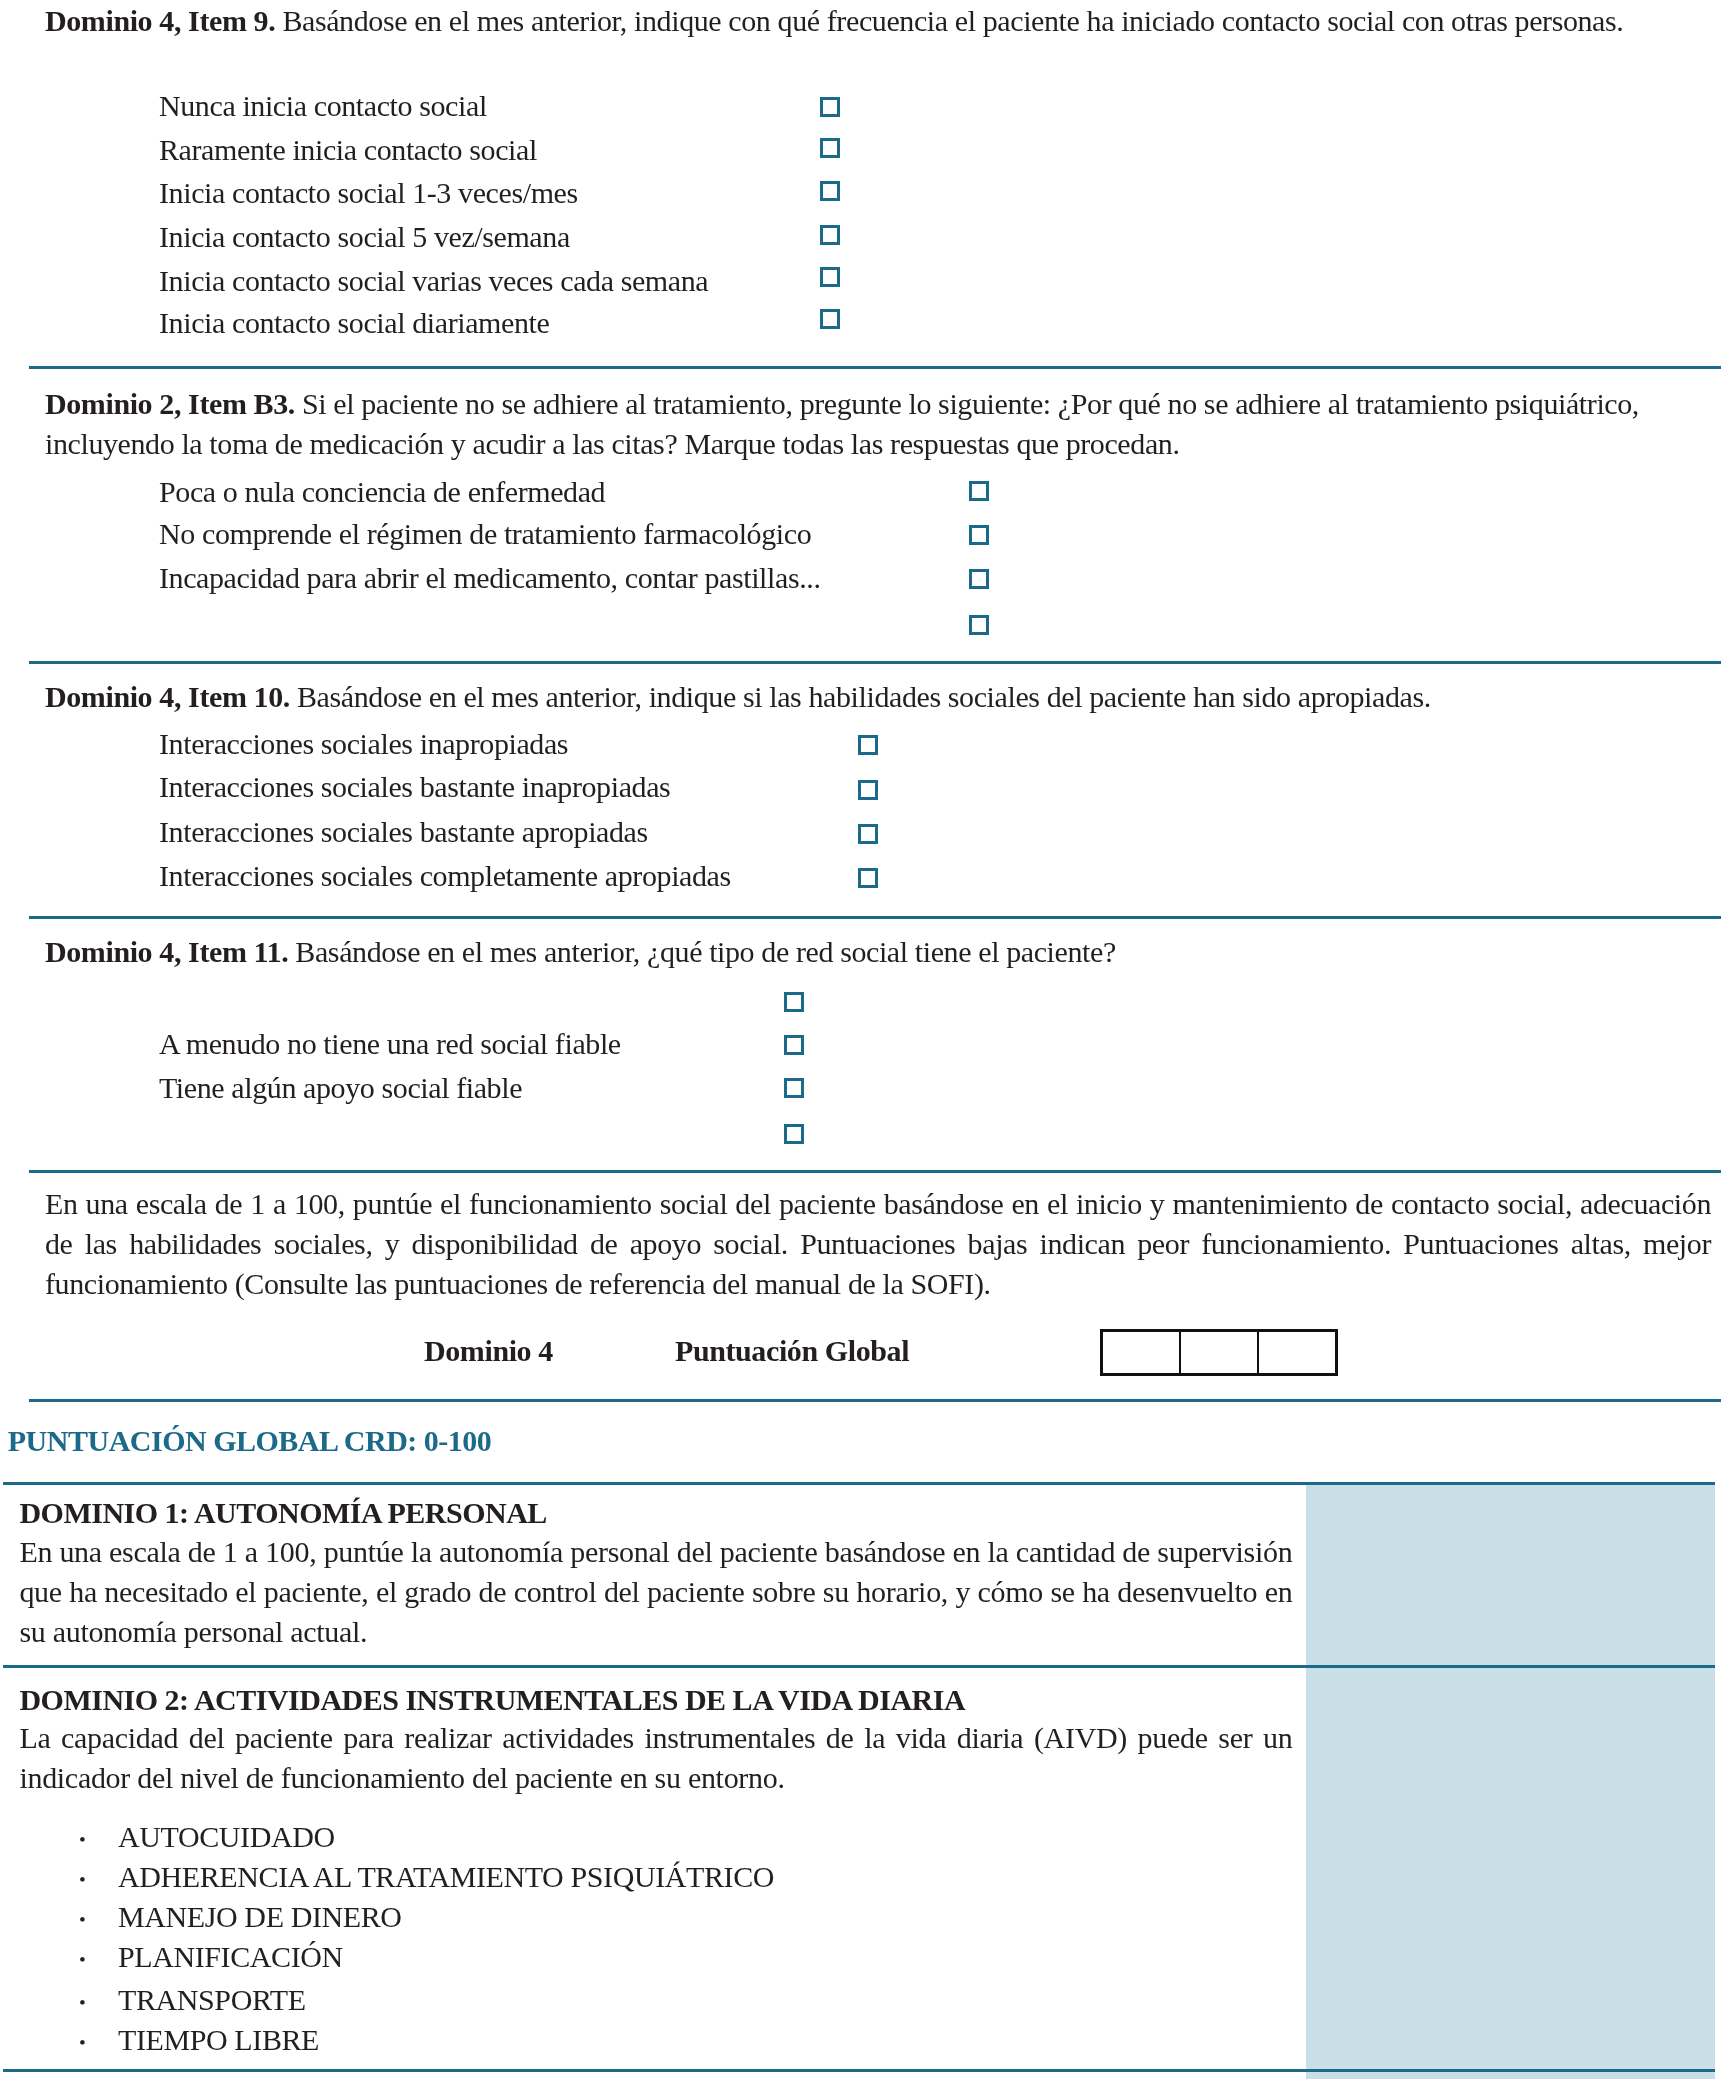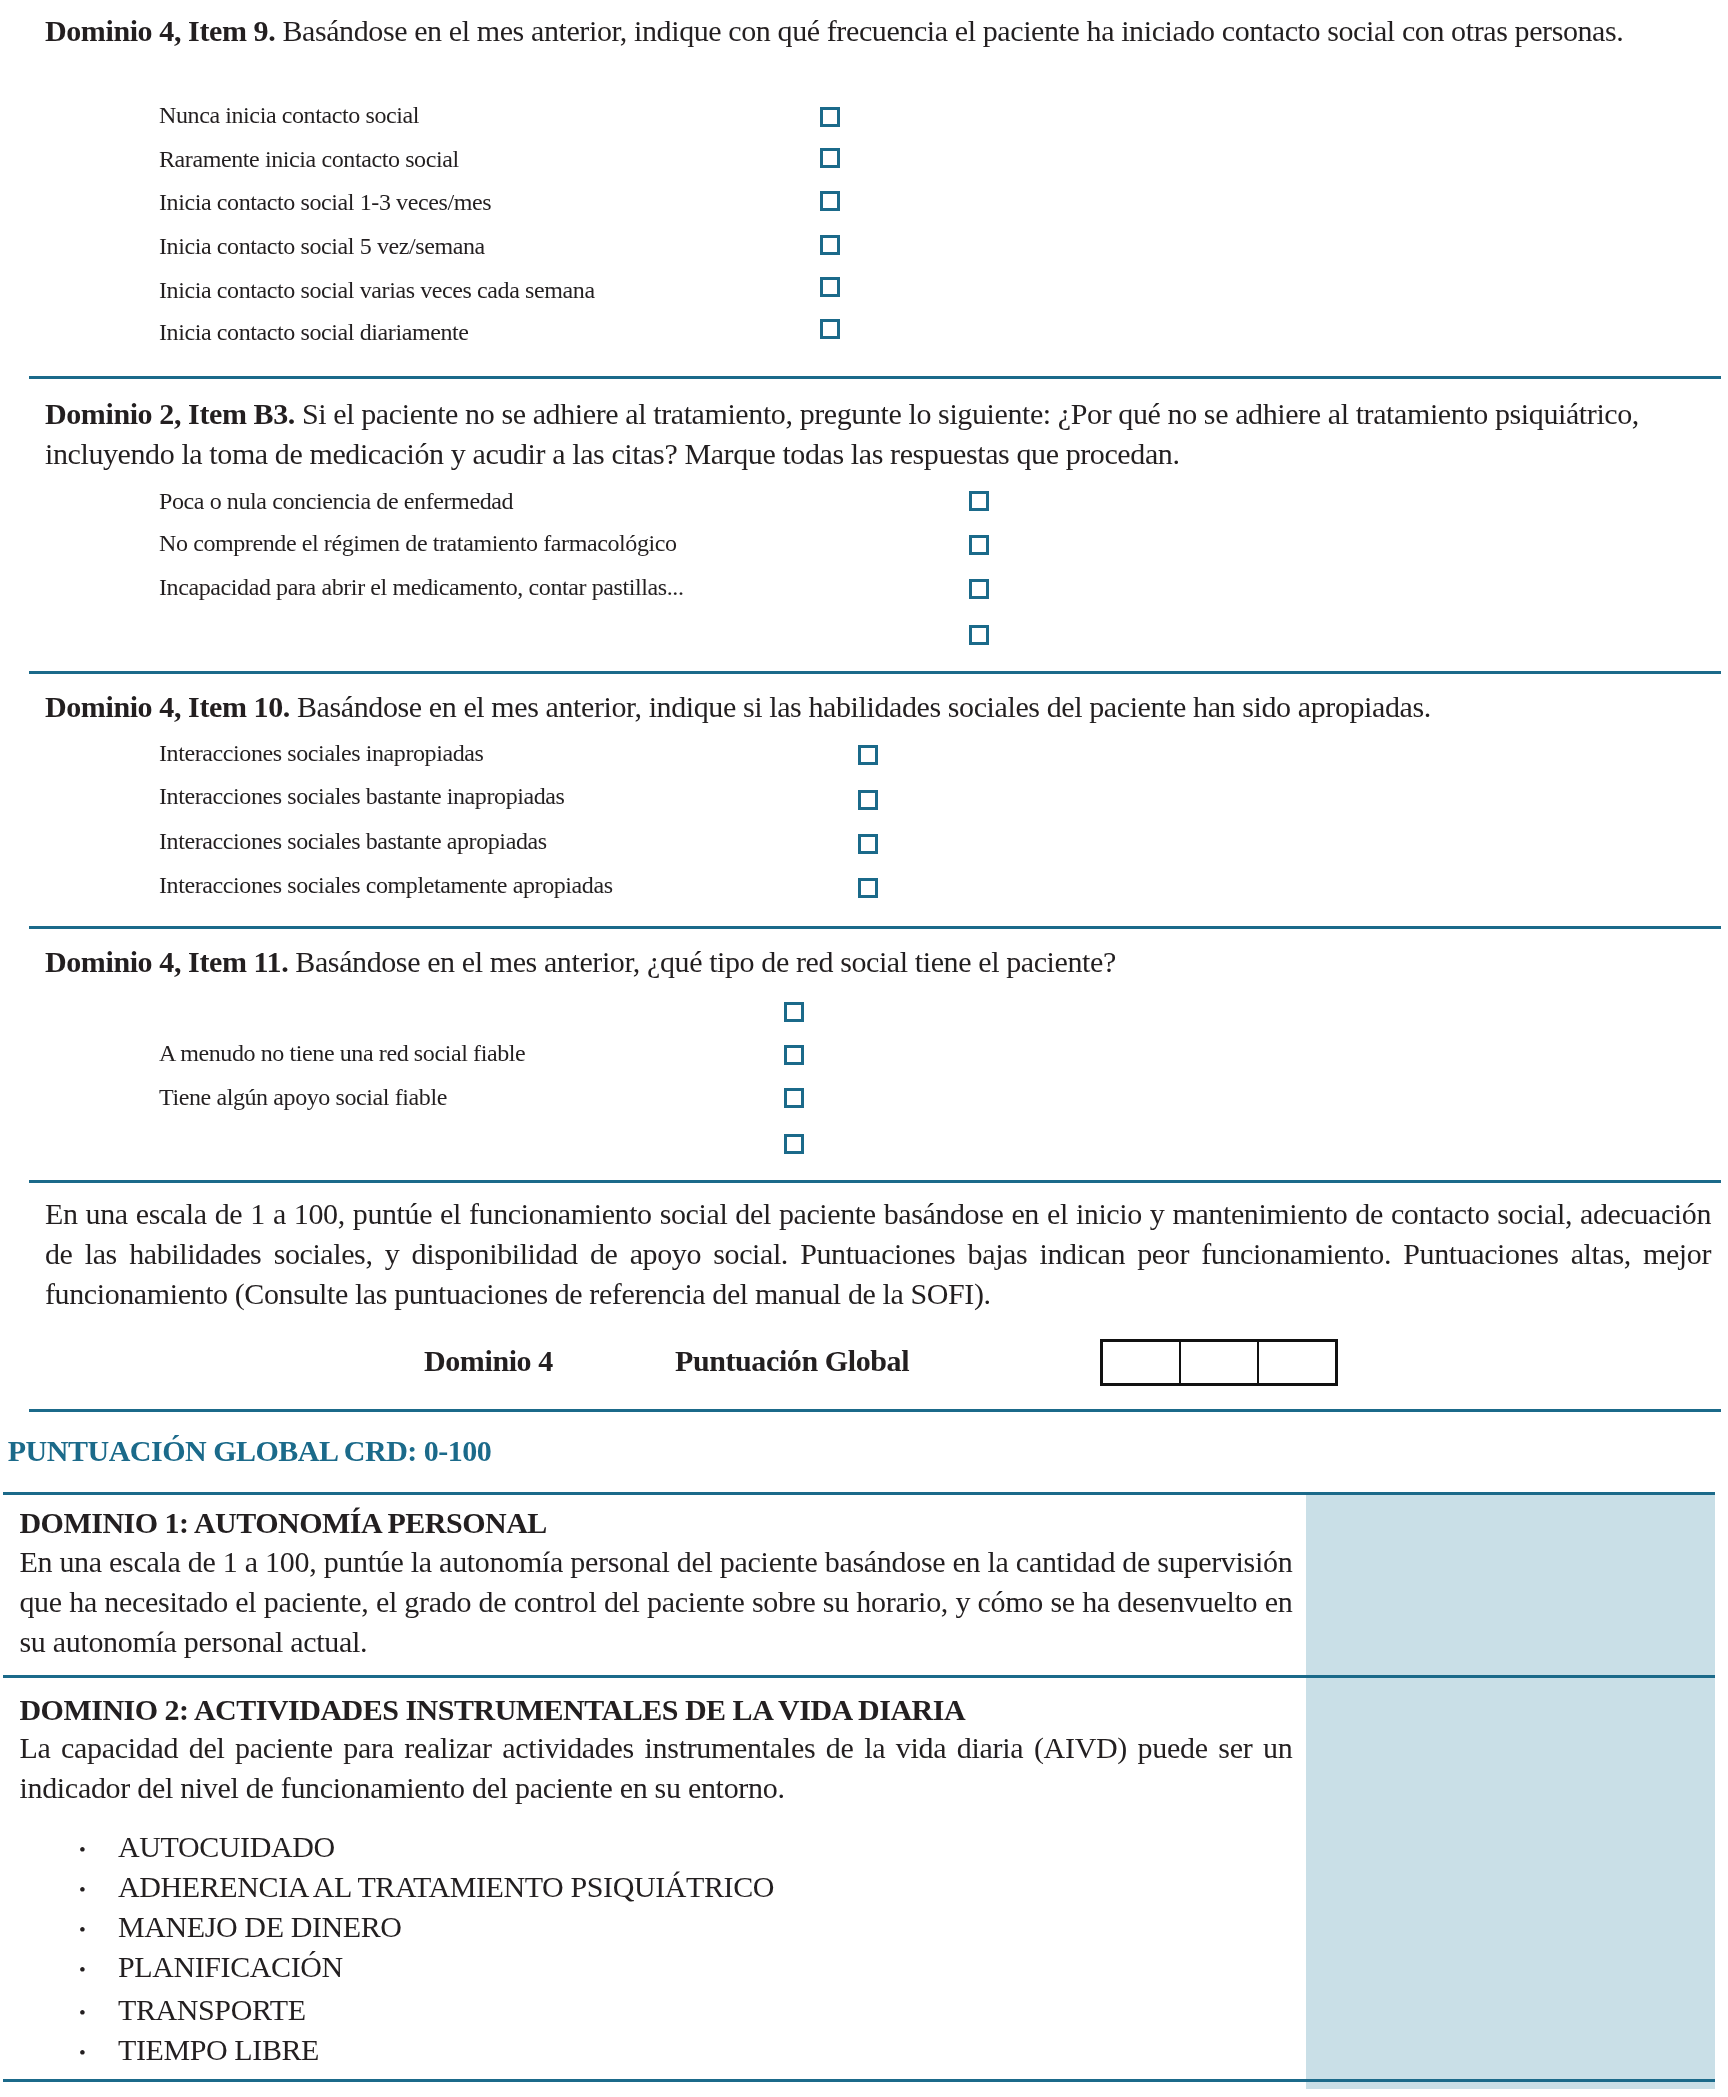--- a/index.html
+++ b/index.html
@@ -11,21 +11,21 @@
       width: 1728px;
       height: 2097px;
       position: relative;
       overflow: hidden;
       font-family: "Liberation Serif", "DejaVu Serif", serif;
       color: #231f20;
     }
     .page {
       position: absolute;
       left: 0;
-      top: 10px;
+      top: 0;
       width: 1728px;
       height: 1821px;
     }
     .q-block {
       position: absolute;
       left: 45px;
       width: 1669px;
     }
     .q-title {
       font-size: 30px;
@@ -33,21 +33,21 @@
       letter-spacing: -0.4px;
       margin: 0;
     }
     .q-title b {
       font-weight: bold;
     }
     .option {
       position: absolute;
       left: 159px;
       height: 43px;
-      font-size: 24px;
+      font-size: 30px;
       line-height: 43px;
       letter-spacing: -0.4px;
       white-space: nowrap;
     }
     .checkbox {
       position: absolute;
       width: 14.2px;
       height: 14.2px;
       border: 3.2px solid #1b6a8a;
       background: #ffffff;

